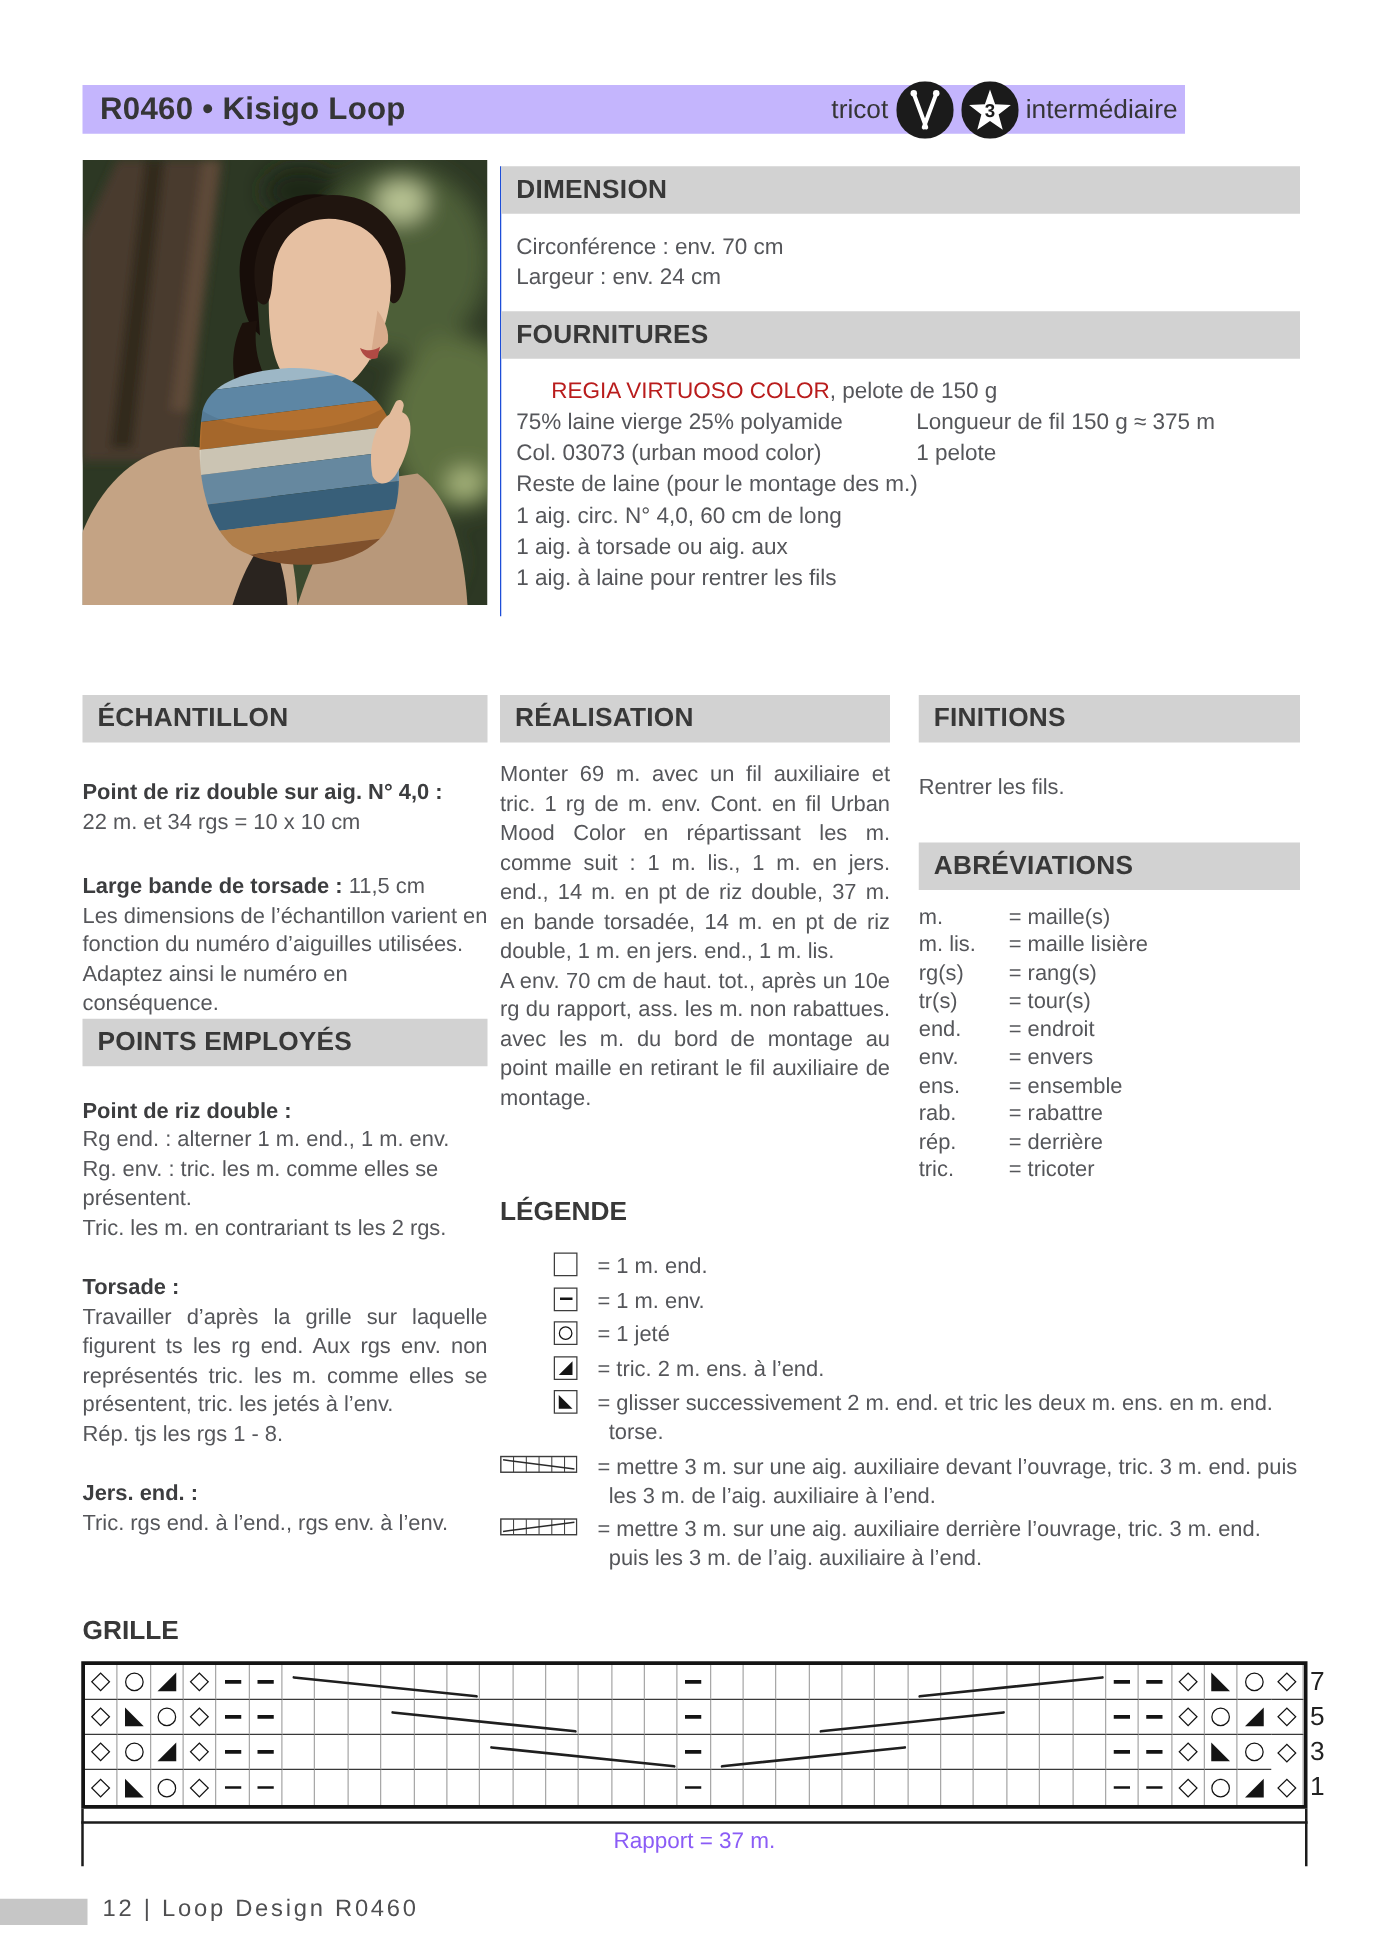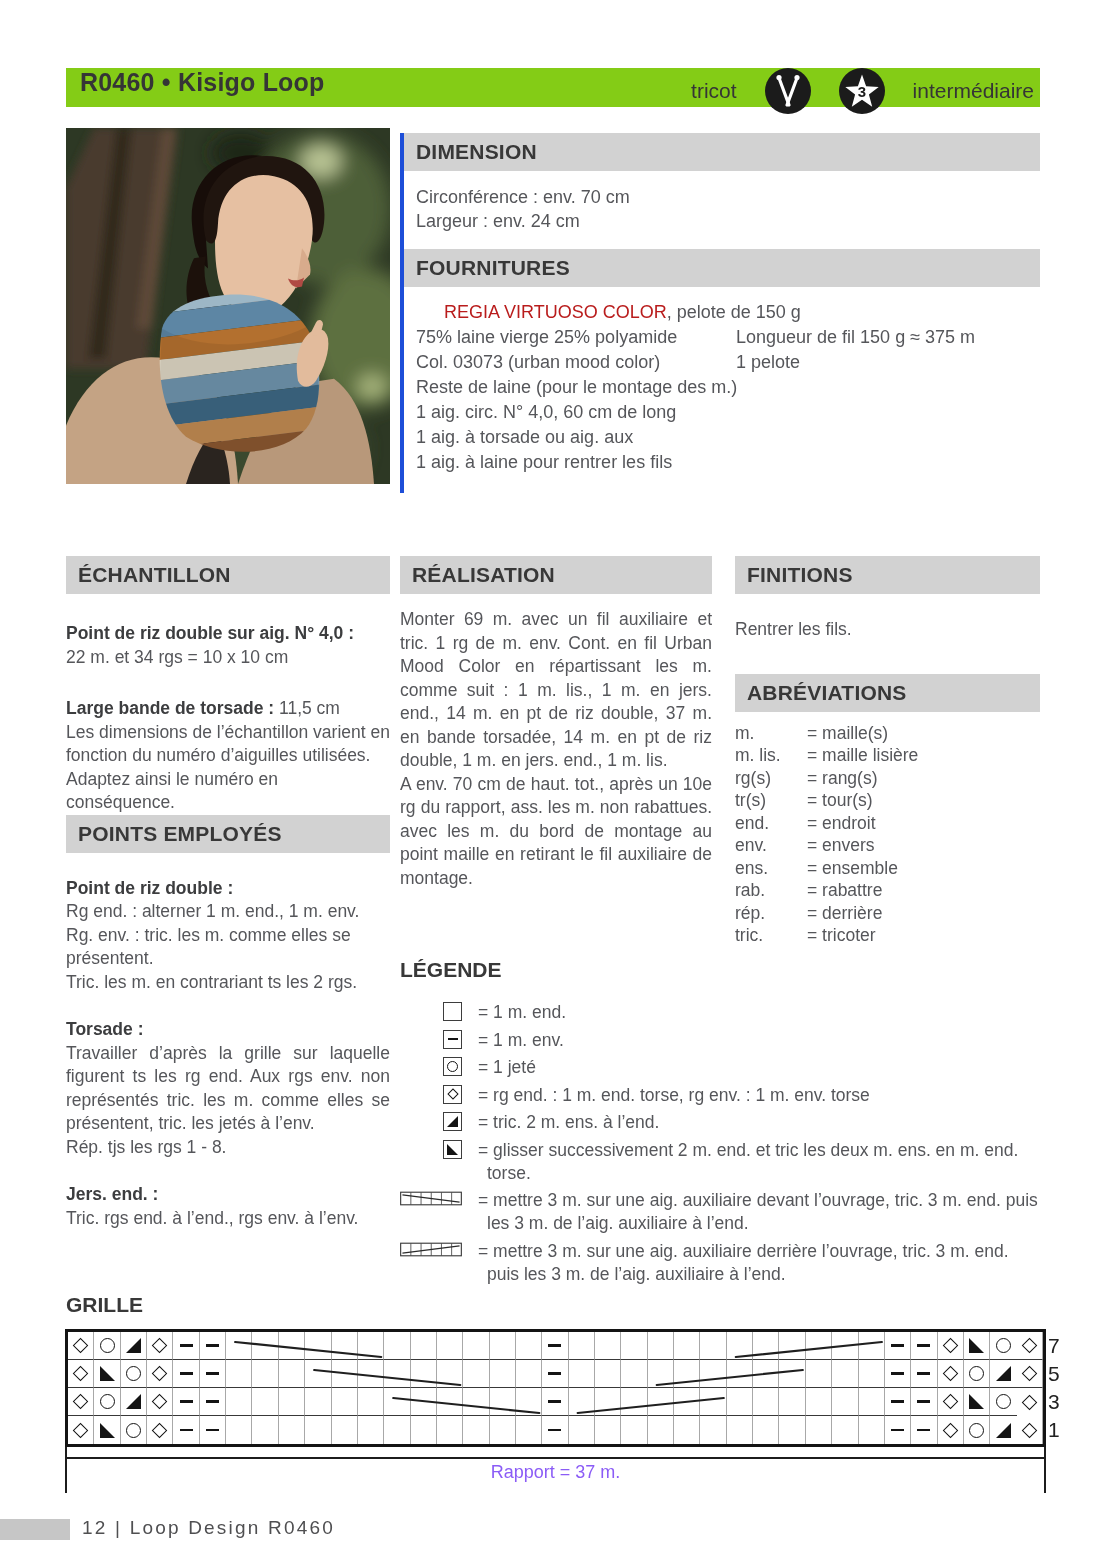--- a/index.html
+++ b/index.html
@@ -1,30 +1,30 @@
 <!DOCTYPE html>
 <html><head>
 <meta charset="utf-8">
 <style>
   html,body{margin:0;padding:0;background:#fff;}
   body{width:1107px;height:1565px;position:relative;font-family:"Liberation Sans",sans-serif;color:#55565a;overflow:hidden;}
   .abs{position:absolute;}
   
-  .titlebar{left:66px;top:68px;width:974px;height:39px;background:#84cc16;display:flex;align-items:flex-start;}
+  .titlebar{left:66px;top:68px;width:882px;height:39px;background:#c4b5fd;display:flex;align-items:center;}
   .title{font-size:25px;font-weight:bold;color:#353536;padding-left:14px;letter-spacing:.2px;}
-  .titlebar-right{margin-left:auto;display:flex;align-items:center;gap:28px;padding-right:6px;}
+  .titlebar-right{margin-left:auto;display:flex;align-items:center;gap:6px;padding-right:6px;}
   .tb-label{font-size:21px;color:#353536;}
   .logo-circle{width:46px;height:46px;flex:0 0 auto;}
   
   .bar{background:#d2d2d2;height:38px;line-height:38px;font-size:21px;font-weight:bold;color:#383838;padding-left:12px;letter-spacing:.2px;}
   
   .photo{left:66px;top:128px;width:324px;height:356px;}
   .photo svg{display:block;width:100%;height:100%;}
   
-  .infobox{left:400px;top:133px;width:640px;border-left:4px solid #1d4ed8;box-sizing:border-box;padding-bottom:18px;}
+  .infobox{left:400px;top:133px;width:640px;border-left:1px solid #1d4ed8;box-sizing:border-box;padding-bottom:18px;}
   .infobox .bar{margin-left:0;}
   .info-lines{padding:14px 0 16px 12px;font-size:18px;line-height:24px;}
   .fo-content{padding:13px 0 0 12px;font-size:18px;line-height:25px;}
   .fo-bold{font-weight:normal;color:#b91c1c;margin-left:28px;}
   .fo-row{display:flex;}
   .fo-row .l{width:320px;flex:0 0 auto;}
   
   .col{font-size:17.5px;line-height:23.5px;}
   .col1{left:66px;top:556px;width:324px;}
   .col2{left:400px;top:556px;width:312px;}
@@ -291,28 +291,20 @@
     <span class="lg-ic">
         <span class="lgsq">
           <span class="s-o"></span>
         </span>
       </span>
     <span class="lg-tx">= 1 jeté</span>
   </div>
   <div class="lg-row">
     <span class="lg-ic">
         <span class="lgsq">
-          <span class="s-dia"></span>
-        </span>
-      </span>
-    <span class="lg-tx">= rg end. : 1 m. end. torse, rg env. : 1 m. env. torse</span>
-  </div>
-  <div class="lg-row">
-    <span class="lg-ic">
-        <span class="lgsq">
           <span class="s-k2"></span>
         </span>
       </span>
     <span class="lg-tx">= tric. 2 m. ens. à l’end.</span>
   </div>
   <div class="lg-row">
     <span class="lg-ic">
         <span class="lgsq">
           <span class="s-ssk"></span>
         </span>

